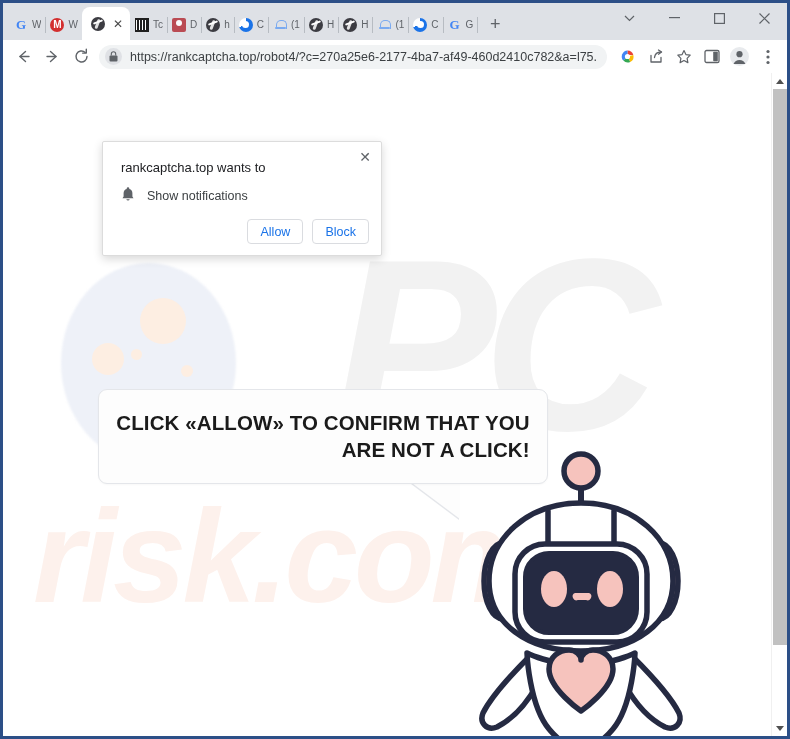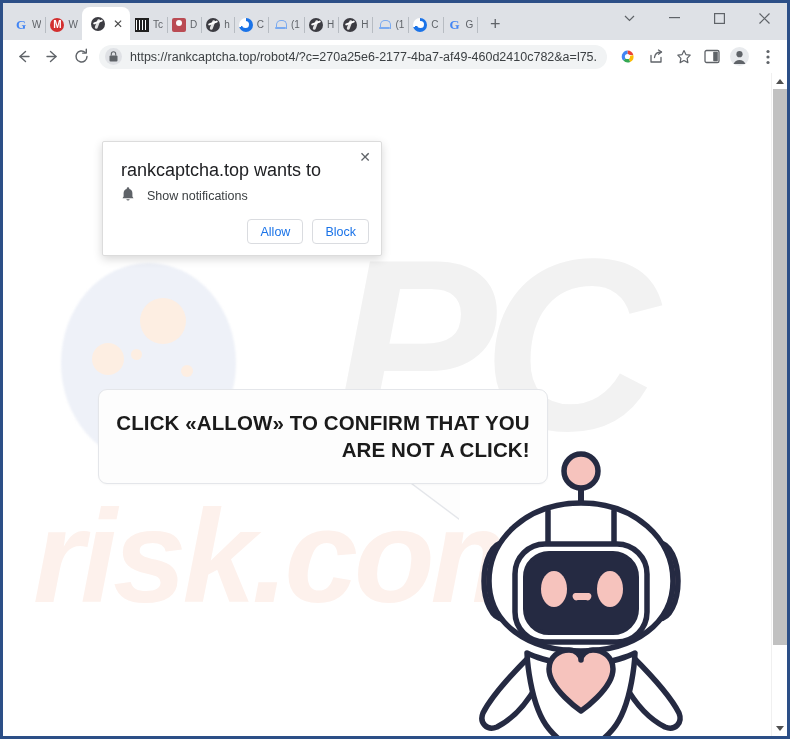--- a/index.html
+++ b/index.html
@@ -264,21 +264,21 @@
     border-radius: 2px;
     box-shadow: 0 3px 10px rgba(0,0,0,.16);
     z-index: 50;
   }
   #perm-close {
     position: absolute; right: 10px; top: 8px;
     font-size: 14px; color: #5f6368; line-height: 1;
   }
   #perm-title {
     position: absolute; left: 18px; top: 18px;
-    font-size: 18px; color: #202124;
+    font-size: 13px; color: #202124;
   }
   #perm-row {
     position: absolute; left: 18px; top: 44px;
     display: flex; align-items: center; gap: 12px;
   }
   #perm-label { font-size: 12.5px; color: #3c4043; }
   #perm-buttons {
     position: absolute; right: 12px; bottom: 11px;
     display: flex; gap: 9px;
   }

